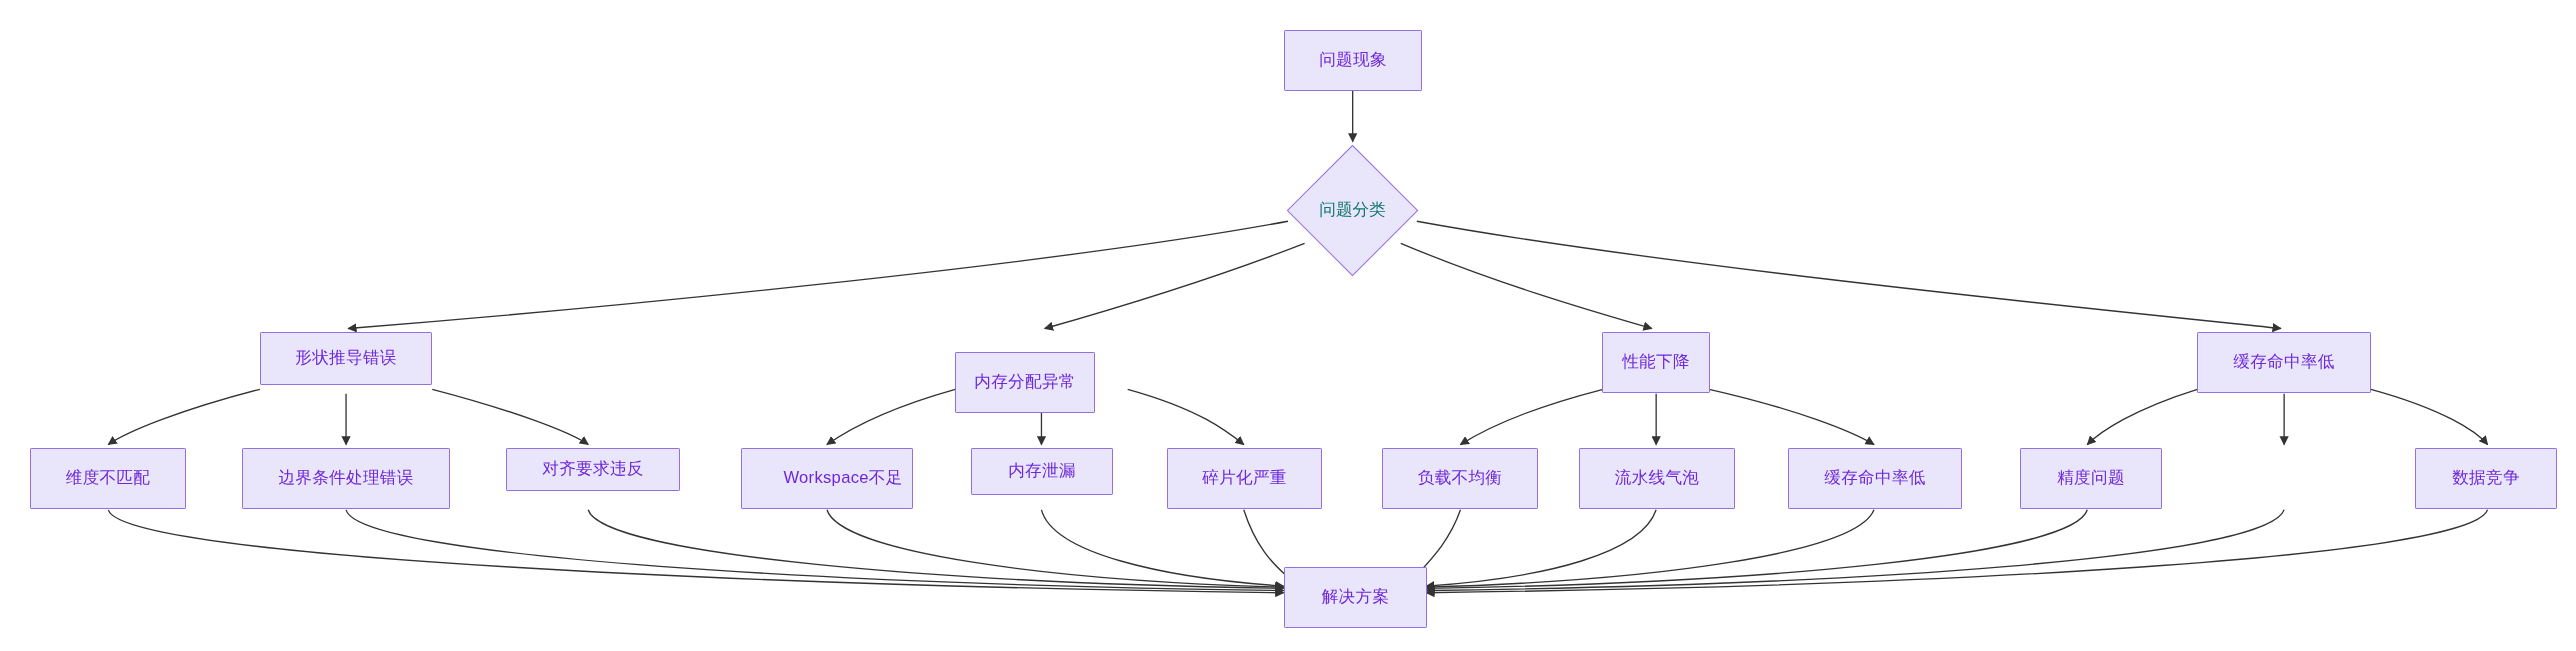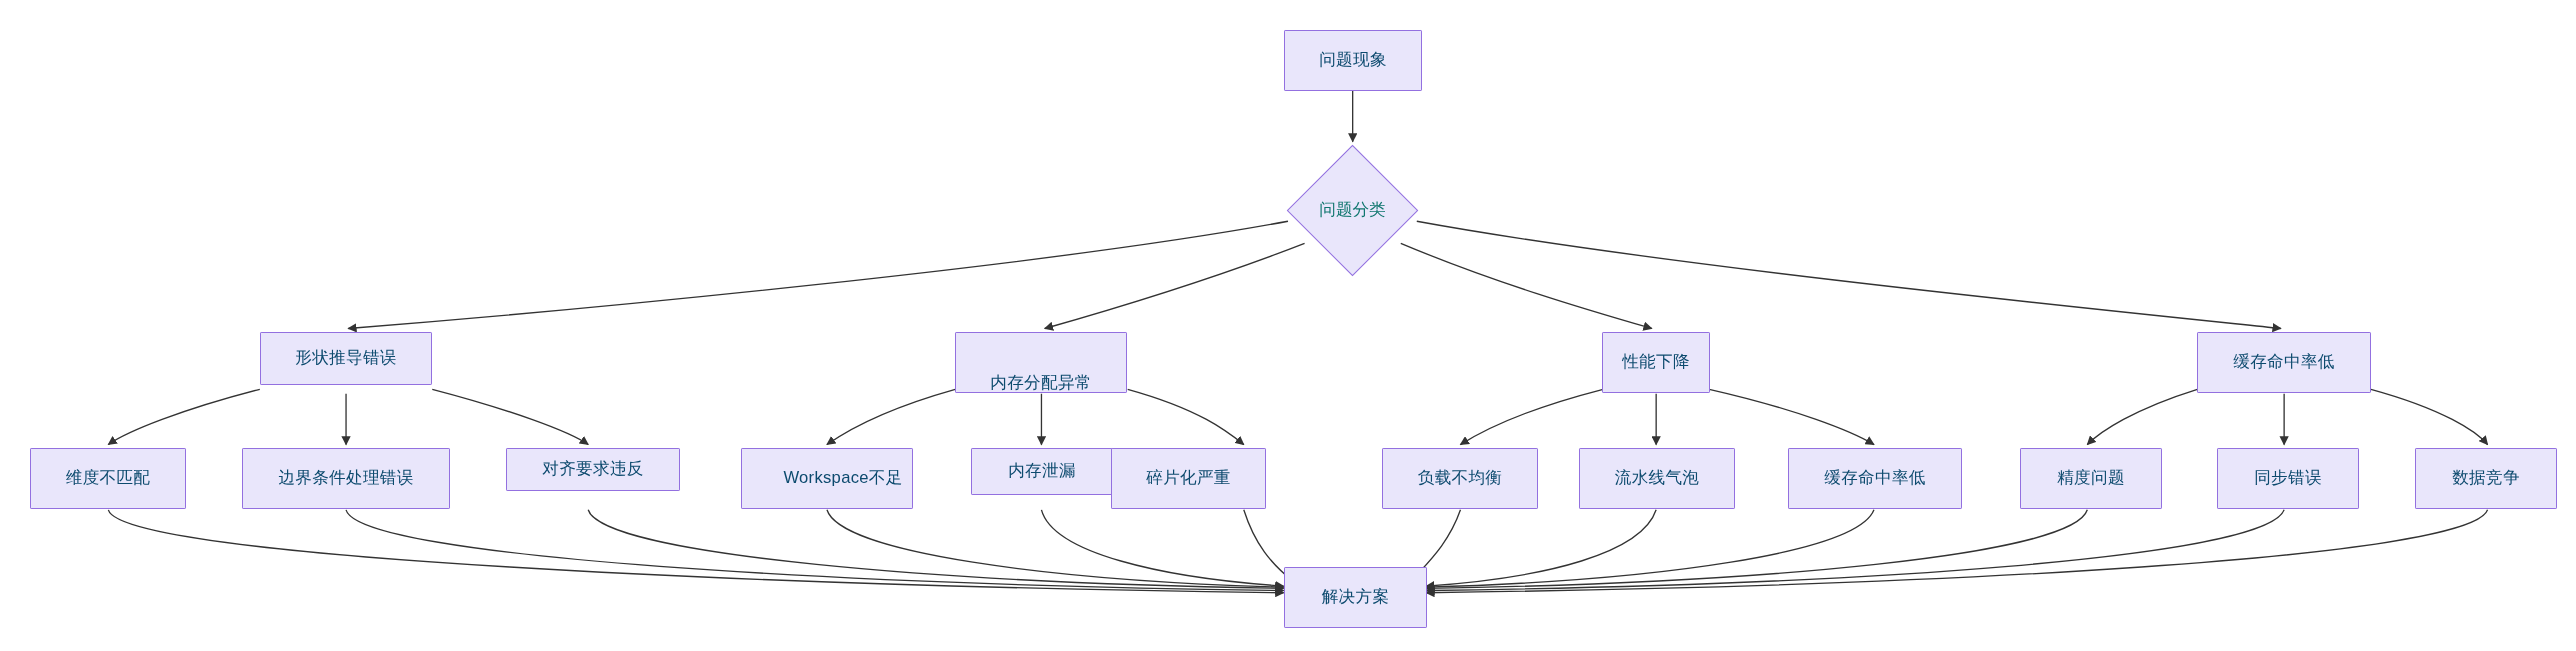--- a/index.html
+++ b/index.html
@@ -6,21 +6,21 @@
   body{width:2576px;height:652px;font-family:"Liberation Sans","DejaVu Sans",sans-serif;overflow:hidden;}
   #stage{position:relative;width:2576px;height:652px;background:#ffffff;}
   svg#edges{position:absolute;left:0;top:0;width:2576px;height:652px;pointer-events:none;}
   .node{
     position:absolute;
     box-sizing:border-box;
     background:#e9e6fb;
     border:1.4px solid #9370e0;
     border-radius:1.1px;
     display:flex;align-items:center;justify-content:center;
-    color:#0c4a6e;
+    color:#6d28d9;
     font-size:16.6px;
     letter-spacing:0.3px;
     white-space:nowrap;
     line-height:1;
   }
   .diamond{
     position:absolute;
     box-sizing:border-box;
     background:#e9e6fb;
     border:1.4px solid #9370e0;
@@ -88,21 +88,21 @@
   </div>
 
   <div class="diamond" style="left:1306px;top:164px;width:93px;height:93px;"></div>
   <div class="diamond-label" style="left:1286px;top:194px;width:133px;height:33px;">
     <span>问题分类</span>
   </div>
 
   <div class="node" style="left:260px;top:332px;width:172px;height:53px;">
     <span>形状推导错误</span>
   </div>
-  <div class="node" style="left:955px;top:332px;width:172px;height:61px;align-items:flex-end;">
+  <div class="node" style="left:955px;top:352px;width:140px;height:61px;">
     <span>内存分配异常</span>
   </div>
   <div class="node" style="left:1602px;top:332px;width:108px;height:61px;">
     <span>性能下降</span>
   </div>
   <div class="node" style="left:2197px;top:332px;width:174px;height:61px;">
     <span>缓存命中率低</span>
   </div>
 
   <div class="node" style="left:30px;top:448px;width:156px;height:61px;">
@@ -113,38 +113,35 @@
   </div>
   <div class="node" style="left:506px;top:448px;width:174px;height:43px;">
     <span>对齐要求违反</span>
   </div>
   <div class="node" style="left:741px;top:448px;width:172px;height:61px;padding-left:32px;">
     <span>Workspace不足</span>
   </div>
   <div class="node" style="left:971px;top:448px;width:142px;height:47px;">
     <span>内存泄漏</span>
   </div>
-  <div class="node" style="left:1111px;top:448px;width:155px;height:61px;">
+  <div class="node" style="left:1167px;top:448px;width:155px;height:61px;">
     <span>碎片化严重</span>
   </div>
   <div class="node" style="left:1382px;top:448px;width:156px;height:61px;">
     <span>负载不均衡</span>
   </div>
   <div class="node" style="left:1579px;top:448px;width:156px;height:61px;text-align:center;">
     <span>流水线气泡</span>
   </div>
   <div class="node" style="left:1788px;top:448px;width:174px;height:61px;">
     <span>缓存命中率低</span>
   </div>
   <div class="node" style="left:2020px;top:448px;width:142px;height:61px;">
     <span>精度问题</span>
   </div>
-  <div class="node" style="left:2217px;top:448px;width:142px;height:61px;">
-    <span>同步错误</span>
-  </div>
   <div class="node" style="left:2415px;top:448px;width:142px;height:61px;">
     <span>数据竞争</span>
   </div>
 
   <div class="node" style="left:1284px;top:567px;width:143px;height:61px;">
     <span>解决方案</span>
   </div>
 
 </div>
 

